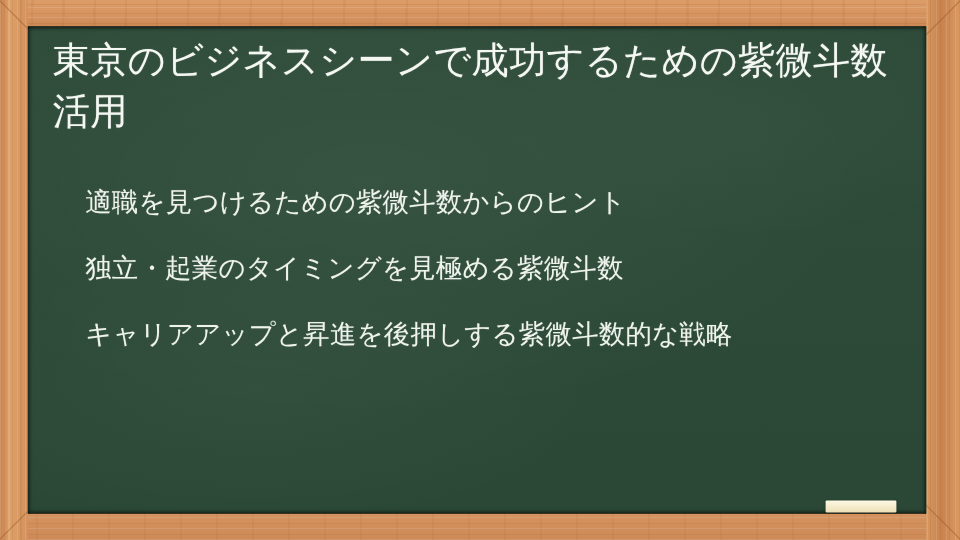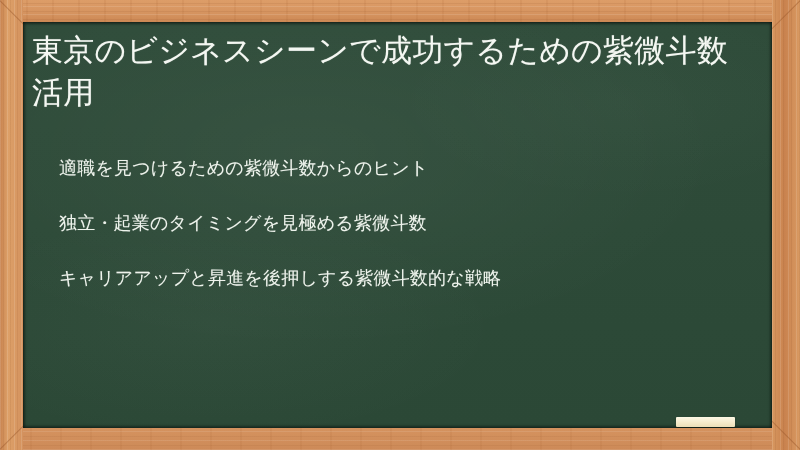--- a/index.html
+++ b/index.html
@@ -172,21 +172,21 @@
     inset: 0;
     background:
       radial-gradient(ellipse 55% 40% at 25% 75%, rgba(225,238,228,0.030) 0%, rgba(255,255,255,0) 72%),
       radial-gradient(ellipse 45% 35% at 80% 20%, rgba(225,238,228,0.022) 0%, rgba(255,255,255,0) 70%);
     pointer-events: none;
   }
 
   
   #board-content {
     position: absolute;
-    left: 0; top: 0;
+    left: 12px; top: 0;
     width: 749px;
     height: 352px;
     padding: 0;
     box-sizing: border-box;
   }
 
   #board-title {
     position: absolute;
     left: 9px;
     top: 8px;
@@ -205,21 +205,21 @@
     position: absolute;
     left: 36px;
     top: 130px;
     width: 690px;
     margin: 0;
     padding: 0;
     list-style: none;
   }
 
   .board-list-item {
-    font-size: 18px;
+    font-size: 22px;
     line-height: 33px;
     font-weight: 400;
     color: #eef3ec;
     letter-spacing: 0.2px;
     margin: 0 0 22px 0;
     text-shadow: 0 0 1px rgba(255,255,255,0.25);
   }
   .board-list-item:last-child { margin-bottom: 0; }
 
   

